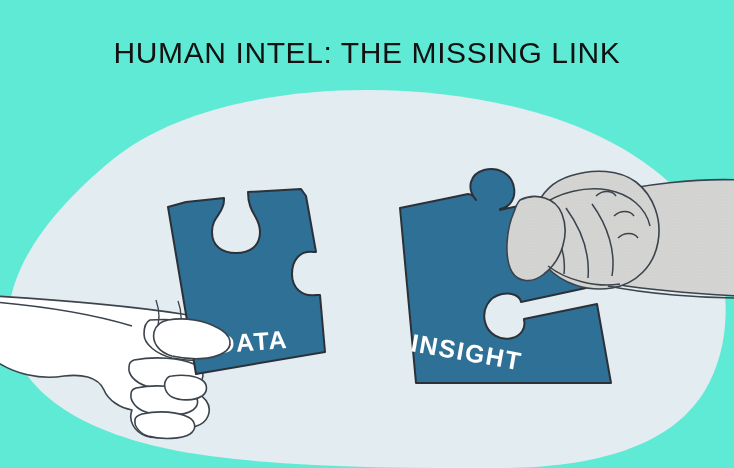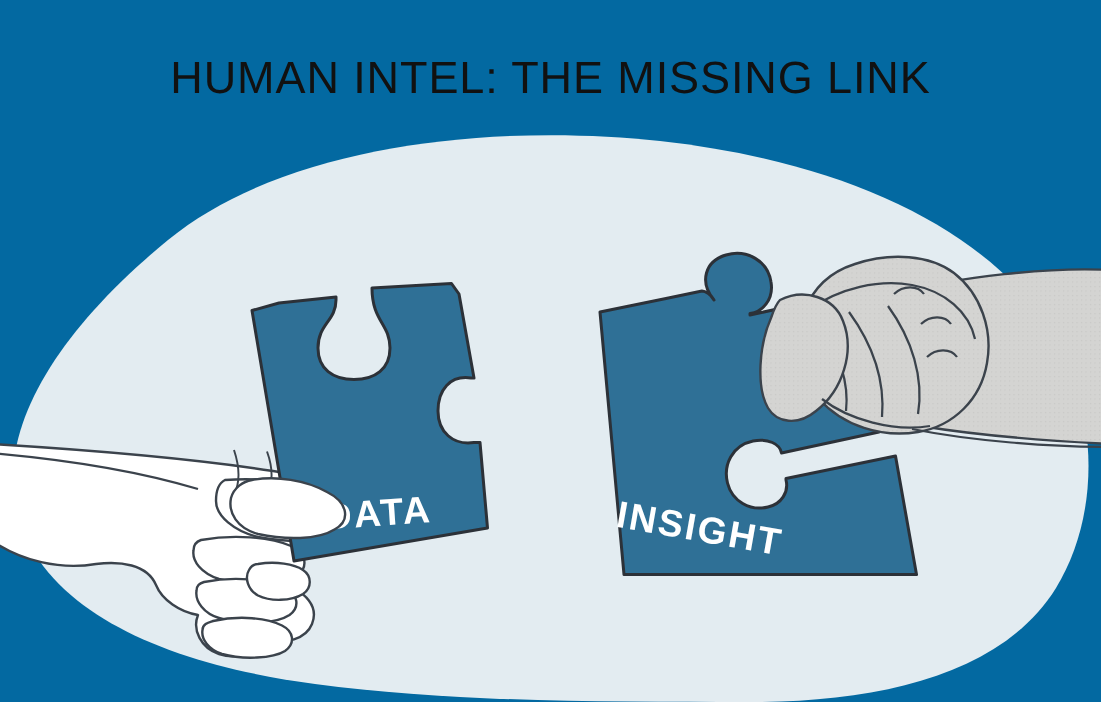--- a/index.html
+++ b/index.html
@@ -7,21 +7,21 @@
     padding: 0;
     background: #ffffff;
   }
   body {
     font-family: "Liberation Sans", sans-serif;
   }
   #canvas {
     position: relative;
     width: 734px;
     height: 468px;
-    background: #0369a1;
+    background: #5eead4;
     overflow: hidden;
   }
   #title {
     position: absolute;
     left: 0;
     top: 36px;
     width: 734px;
     text-align: center;
     font-family: "Liberation Sans", sans-serif;
     font-size: 30px;

